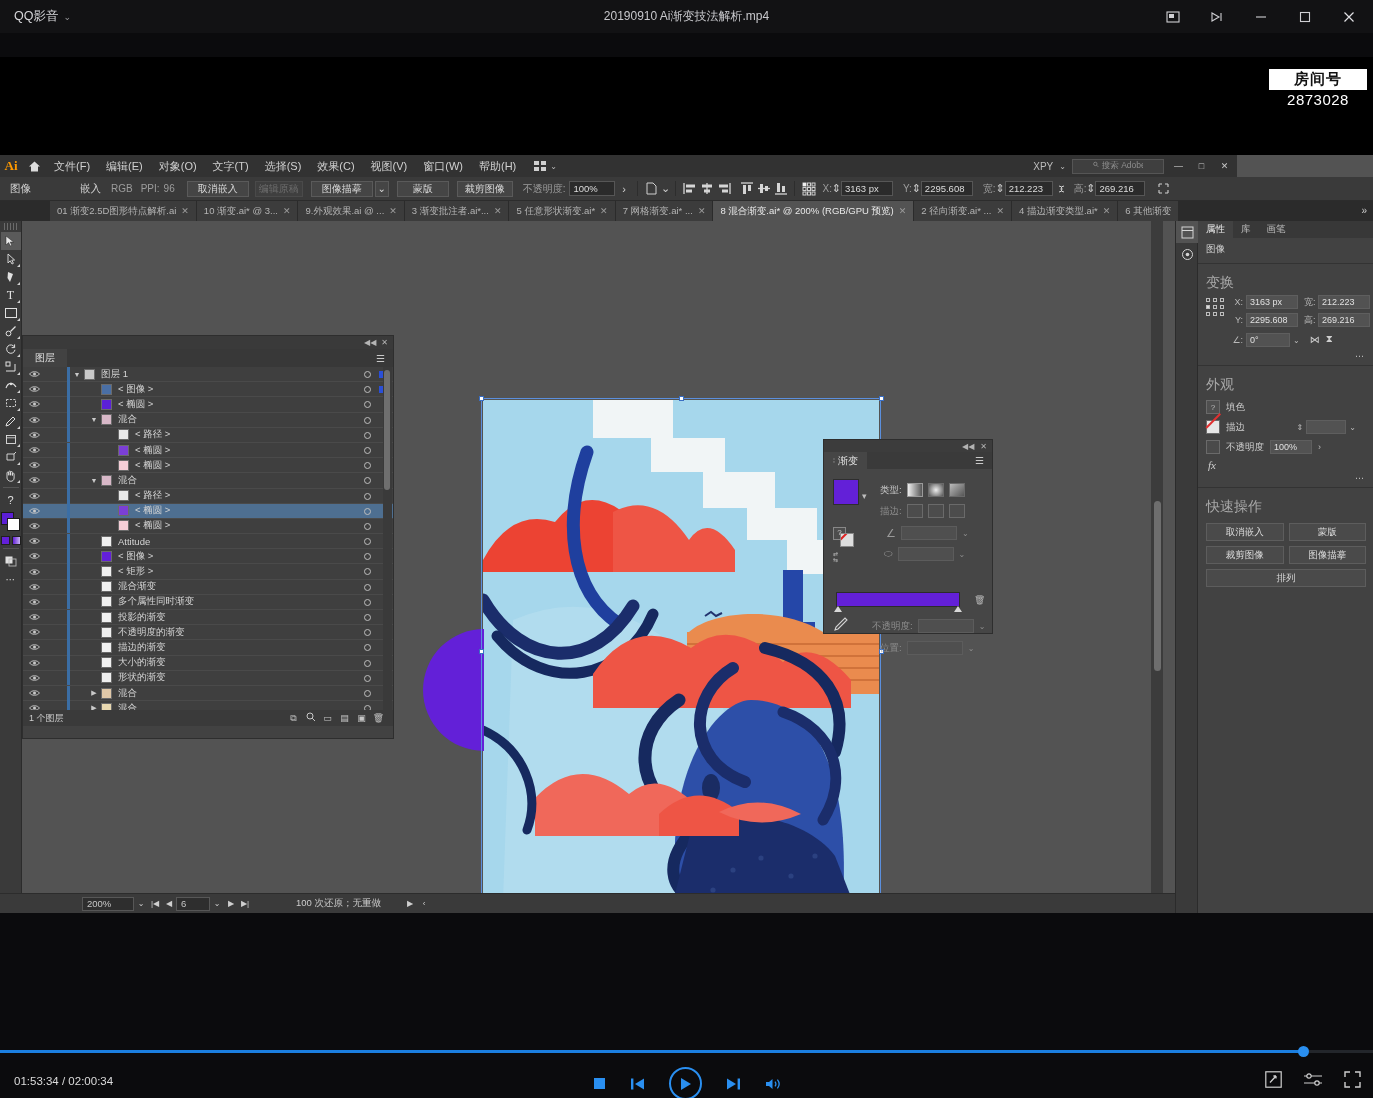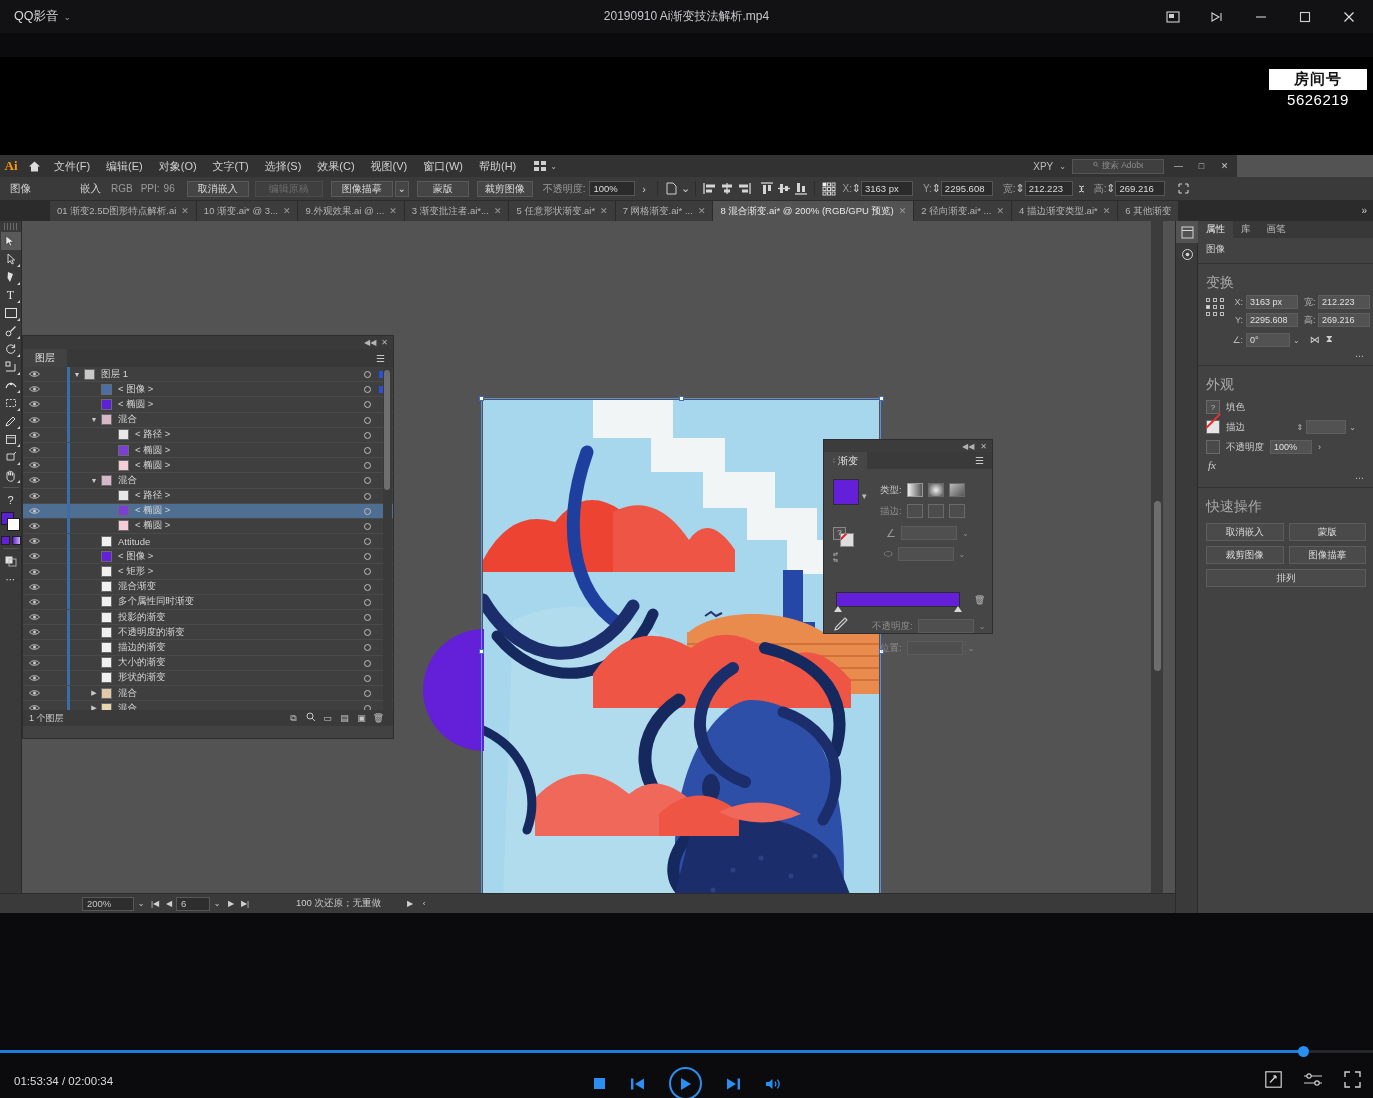--- a/index.html
+++ b/index.html
@@ -260,21 +260,21 @@
       </div>
     </div>
 
     <div class="ai-ctrlbar">
       <span class="cb-t" style="margin-left:10px;width:60px;">图像</span>
       <span class="cb-t" style="margin-left:10px;">嵌入</span>
       <span class="cb-lbl" style="margin-left:10px;">RGB</span>
       <span class="cb-lbl" style="margin-left:8px;">PPI:</span>
       <span class="cb-lbl" style="margin-left:4px;">96</span>
       <div class="cb-btn" style="margin-left:12px;width:62px;">取消嵌入</div>
-      <div class="cb-btn dis" style="margin-left:6px;width:68px;">编辑原稿</div>
+      <div class="cb-btn dis" style="margin-left:6px;width:48px;">编辑原稿</div>
       <div class="cb-btn" style="margin-left:8px;width:62px;">图像描摹</div>
       <div class="cb-btn" style="margin-left:2px;width:14px;">⌄</div>
       <div class="cb-btn" style="margin-left:8px;width:52px;">蒙版</div>
       <div class="cb-btn" style="margin-left:8px;width:56px;">裁剪图像</div>
       <span class="cb-lbl" style="margin-left:10px;">不透明度:</span>
       <div class="cb-field" style="margin-left:4px;width:46px;">100%</div>
       <div class="cb-ic">›</div>
       <div class="sep"></div>
       <div class="cb-ic">
         <svg width="13" height="13" viewBox="0 0 13 13">
@@ -1178,21 +1178,21 @@
           <div class="rp-btn">蒙版</div>
           <div class="rp-btn">裁剪图像</div>
           <div class="rp-btn">图像描摹</div>
           <div class="rp-btn" style="grid-column:1 / span 2;">排列</div>
         </div>
       </div>
     </div>
 
     <div class="wm">
       <div class="wm-top">房间号</div>
-      <div class="wm-num">5626219</div>
+      <div class="wm-num">2873028</div>
     </div>
 
   </div>
 
   <div id="vbottom">
     <div class="prog">
       <i></i>
       <span class="knob"></span>
     </div>
     <div class="vtime">01:53:34 / 02:00:34</div>

